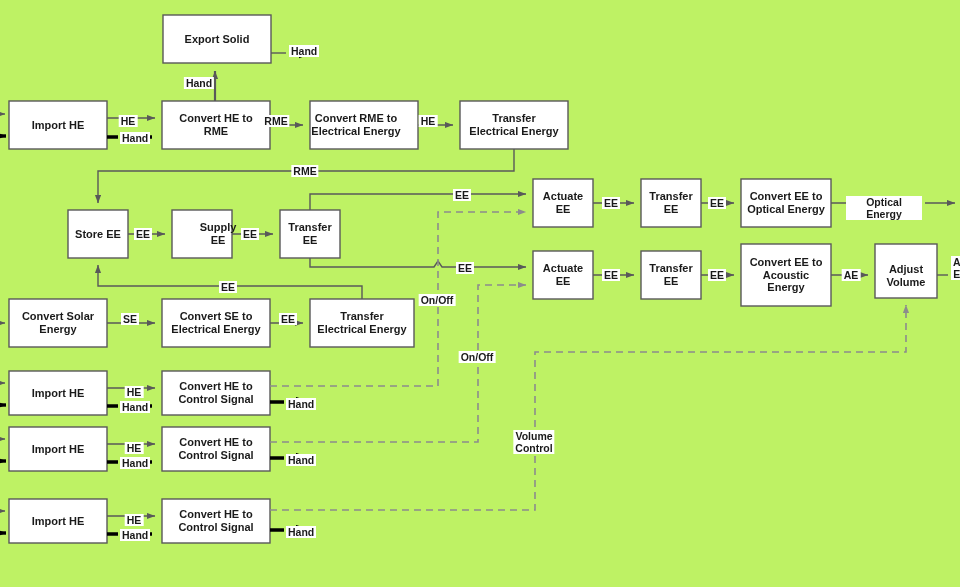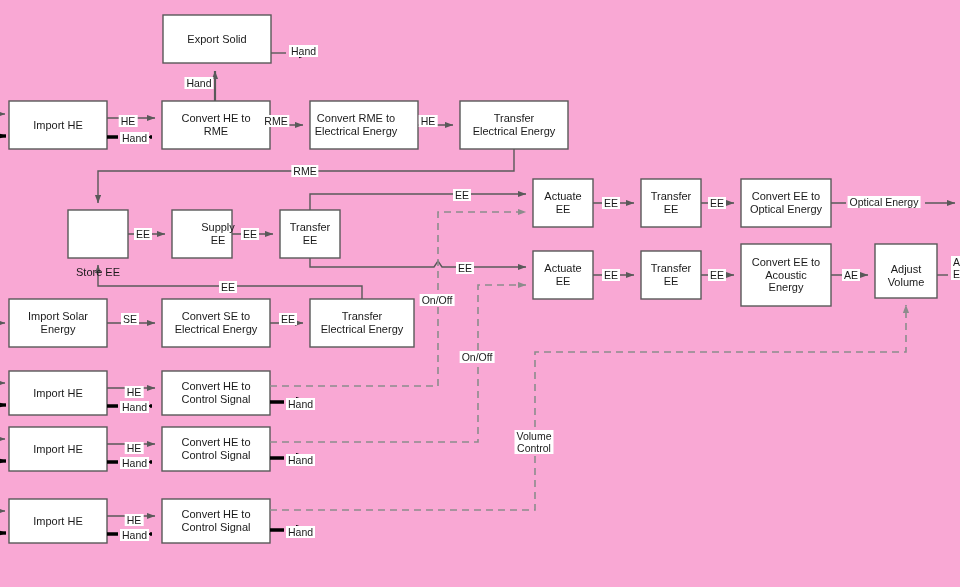--- a/index.html
+++ b/index.html
@@ -1,18 +1,18 @@
 <!DOCTYPE html>
 <html><head>
 <meta charset="utf-8">
 <title>Functional Flow Diagram</title>
 <style>
   html,body{margin:0;padding:0;background:#ffffff;}
   body{font-family:"Liberation Sans","DejaVu Sans",sans-serif;}
-  #stage{position:relative;width:960px;height:587px;background:#f9a8d4;overflow:hidden;}
+  #stage{position:relative;width:960px;height:587px;background:#bef264;overflow:hidden;font-weight:bold;}
   #canvas{position:absolute;left:0;top:0;width:960px;height:587px;}
   .blk-label{
     position:absolute;
     display:flex;align-items:center;justify-content:center;
     text-align:center;
     font-family:"Liberation Sans","DejaVu Sans",sans-serif;
     font-size:11px;
     color:#1a1a1a;
     line-height:1.18;
     pointer-events:none;
@@ -147,41 +147,41 @@
 
   <div id="labels">
       <div class="blk-label" style="left: 163px; top: 15px; width: 108px; height: 48px;">Export Solid</div>
       <div class="blk-label" style="left: 9px; top: 101px; width: 98px; height: 48px;">Import HE</div>
       <div class="blk-label" style="left: 162px; top: 101px; width: 108px; height: 48px;">Convert HE to
 RME</div>
       <div class="blk-label" style="left: 310px; top: 101px; width: 92px; height: 48px;">Convert RME to
 Electrical Energy</div>
       <div class="blk-label" style="left: 460px; top: 101px; width: 108px; height: 48px;">Transfer
 Electrical Energy</div>
-      <div class="blk-label" style="left: 68px; top: 210px; width: 60px; height: 48px; margin-top: 38px;">Store EE</div>
+      <div class="blk-label" style="left: 68px; top: 210px; width: 60px; height: 48px;">Store EE</div>
       <div class="blk-label" style="left: 188px; top: 210px; width: 60px; height: 48px;">Supply
 EE</div>
       <div class="blk-label" style="left: 280px; top: 210px; width: 60px; height: 48px;">Transfer
 EE</div>
       <div class="blk-label" style="left: 533px; top: 179px; width: 60px; height: 48px;">Actuate
 EE</div>
       <div class="blk-label" style="left: 641px; top: 179px; width: 60px; height: 48px;">Transfer
 EE</div>
       <div class="blk-label" style="left: 741px; top: 179px; width: 90px; height: 48px;">Convert EE to
 Optical Energy</div>
       <div class="blk-label" style="left: 533px; top: 251px; width: 60px; height: 48px;">Actuate
 EE</div>
       <div class="blk-label" style="left: 641px; top: 251px; width: 60px; height: 48px;">Transfer
 EE</div>
       <div class="blk-label" style="left: 741px; top: 244px; width: 90px; height: 62px;">Convert EE to
 Acoustic
 Energy</div>
       <div class="blk-label" style="left: 875px; top: 244px; width: 62px; height: 64px;">Adjust
 Volume</div>
-      <div class="blk-label" style="left: 9px; top: 299px; width: 98px; height: 48px;">Import Solar
+      <div class="blk-label" style="left: 9px; top: 299px; width: 98px; height: 48px;">Convert Solar
 Energy</div>
       <div class="blk-label" style="left: 162px; top: 299px; width: 108px; height: 48px;">Convert SE to
 Electrical Energy</div>
       <div class="blk-label" style="left: 310px; top: 299px; width: 104px; height: 48px;">Transfer
 Electrical Energy</div>
       <div class="blk-label" style="left: 9px; top: 371px; width: 98px; height: 44px;">Import HE</div>
       <div class="blk-label" style="left: 162px; top: 371px; width: 108px; height: 44px;">Convert HE to
 Control Signal</div>
       <div class="blk-label" style="left: 9px; top: 427px; width: 98px; height: 44px;">Import HE</div>
       <div class="blk-label" style="left: 162px; top: 427px; width: 108px; height: 44px;">Convert HE to

